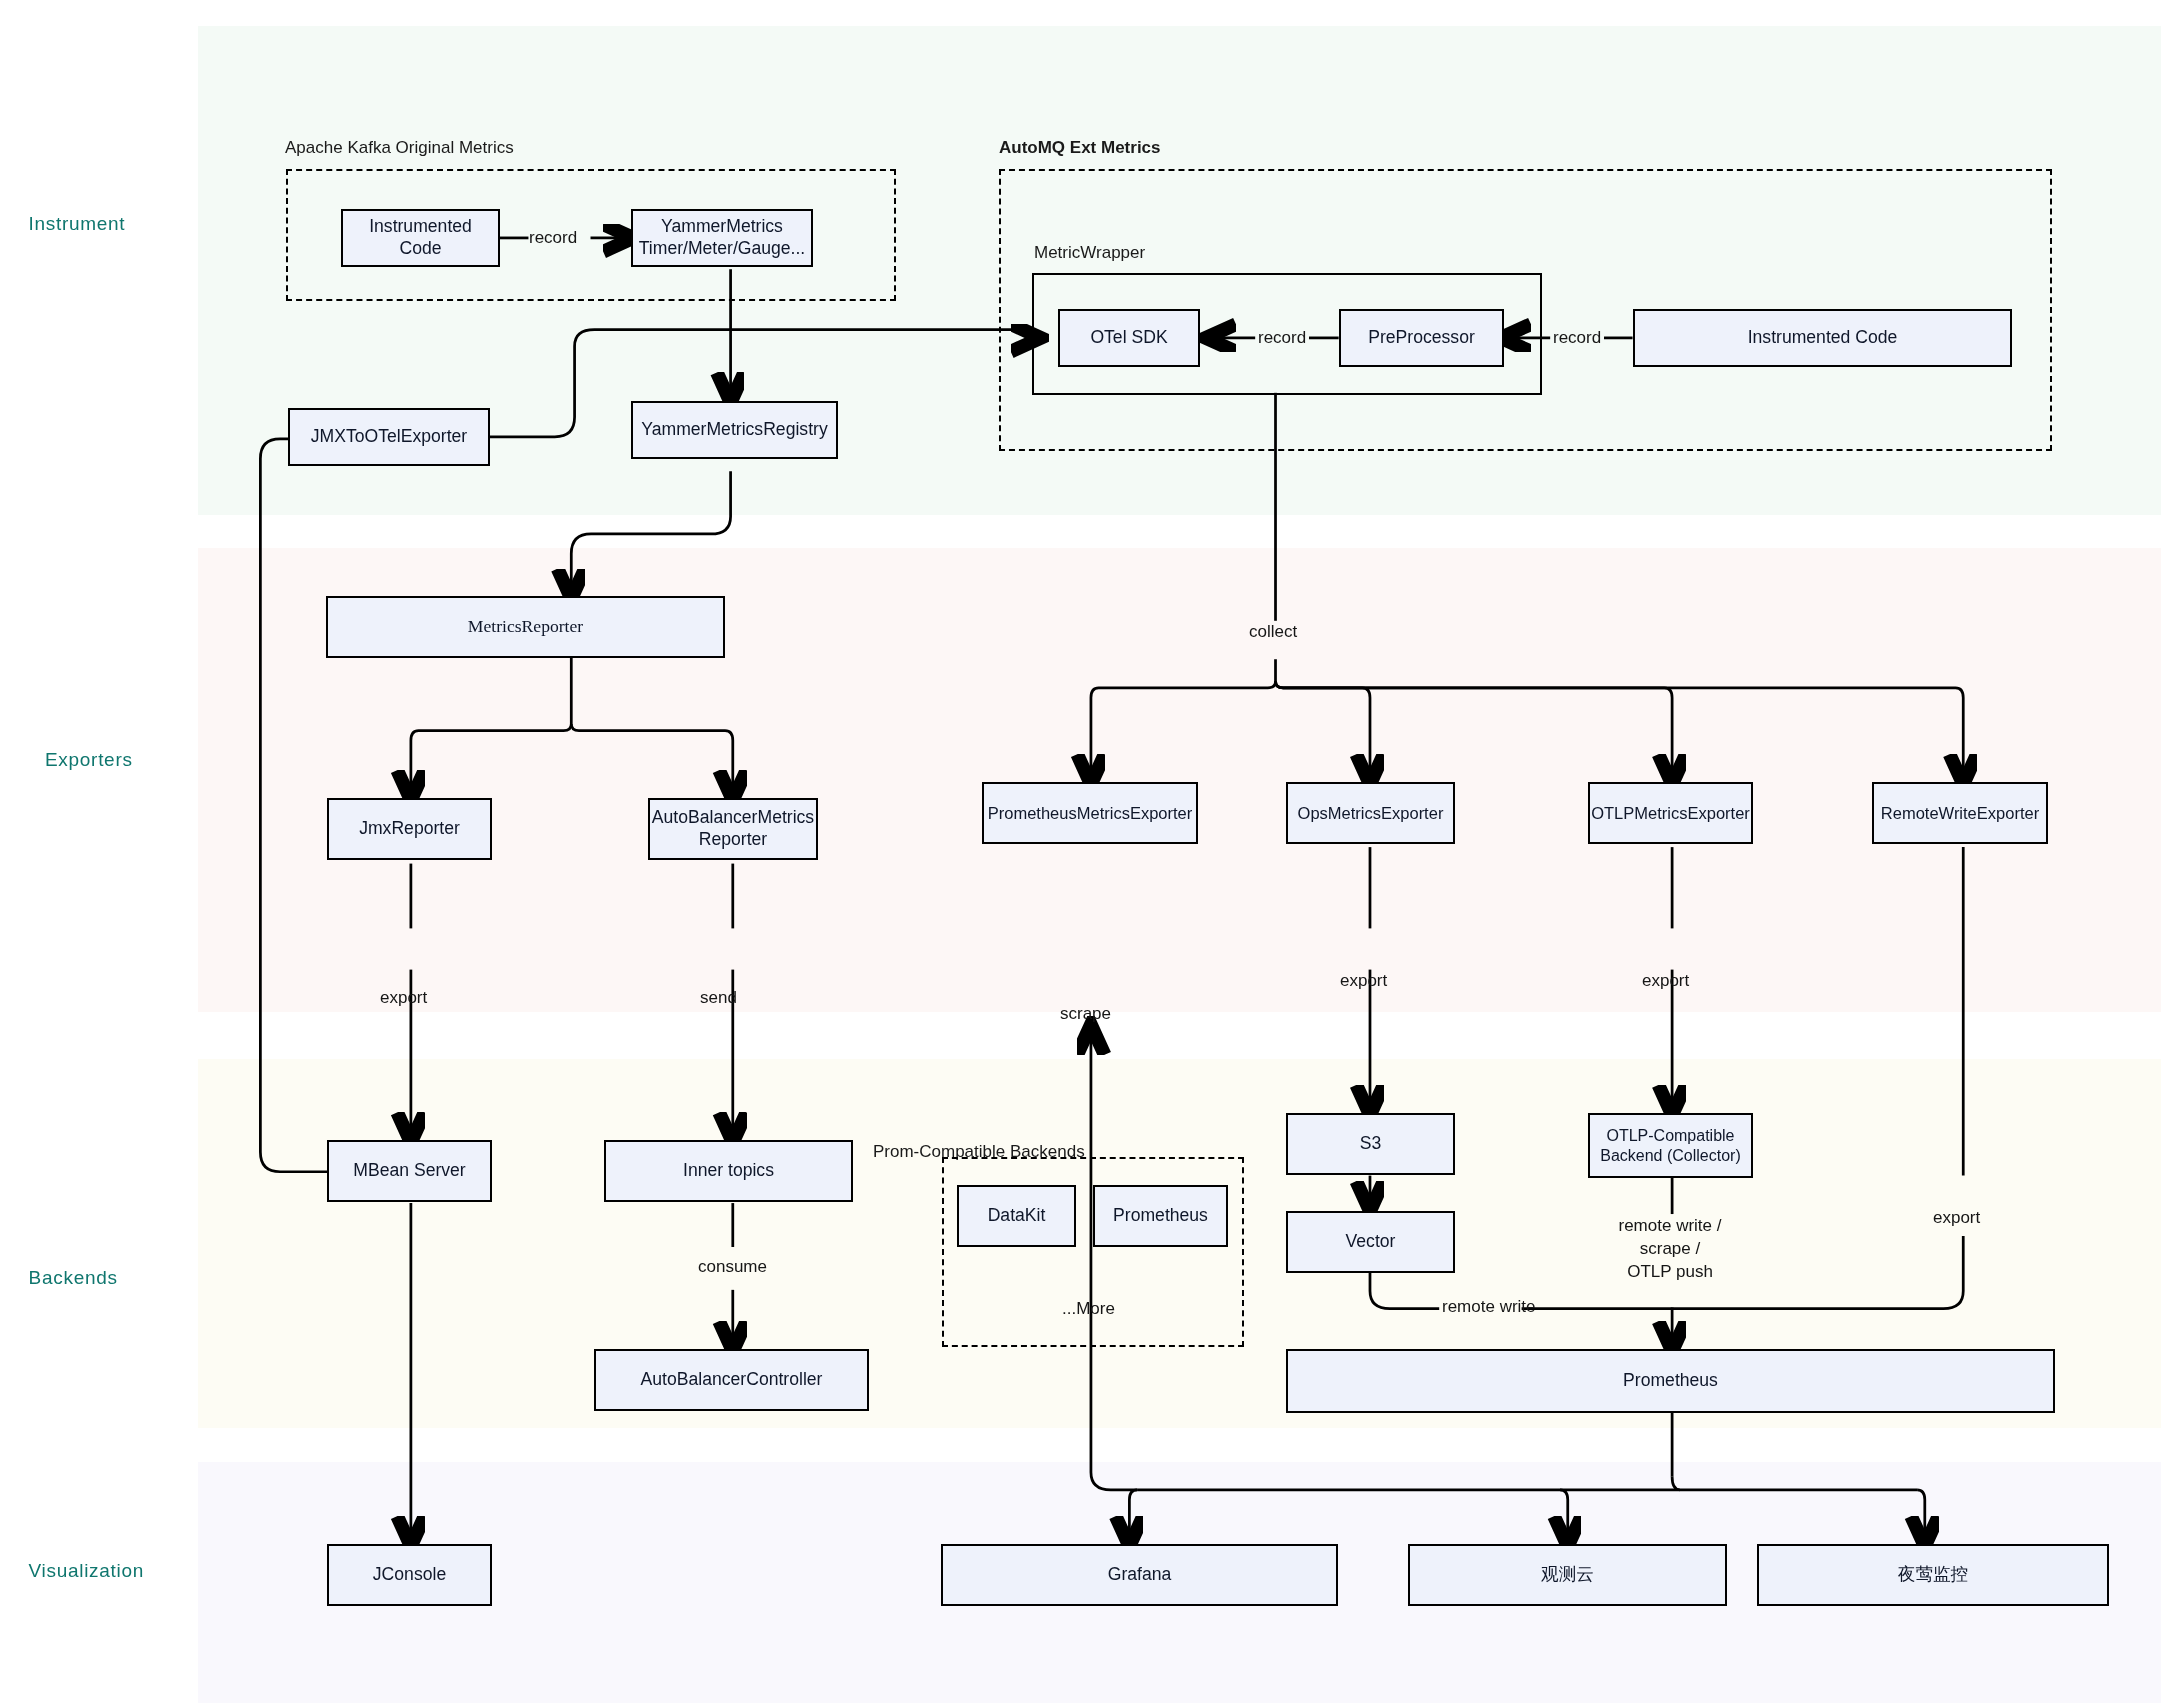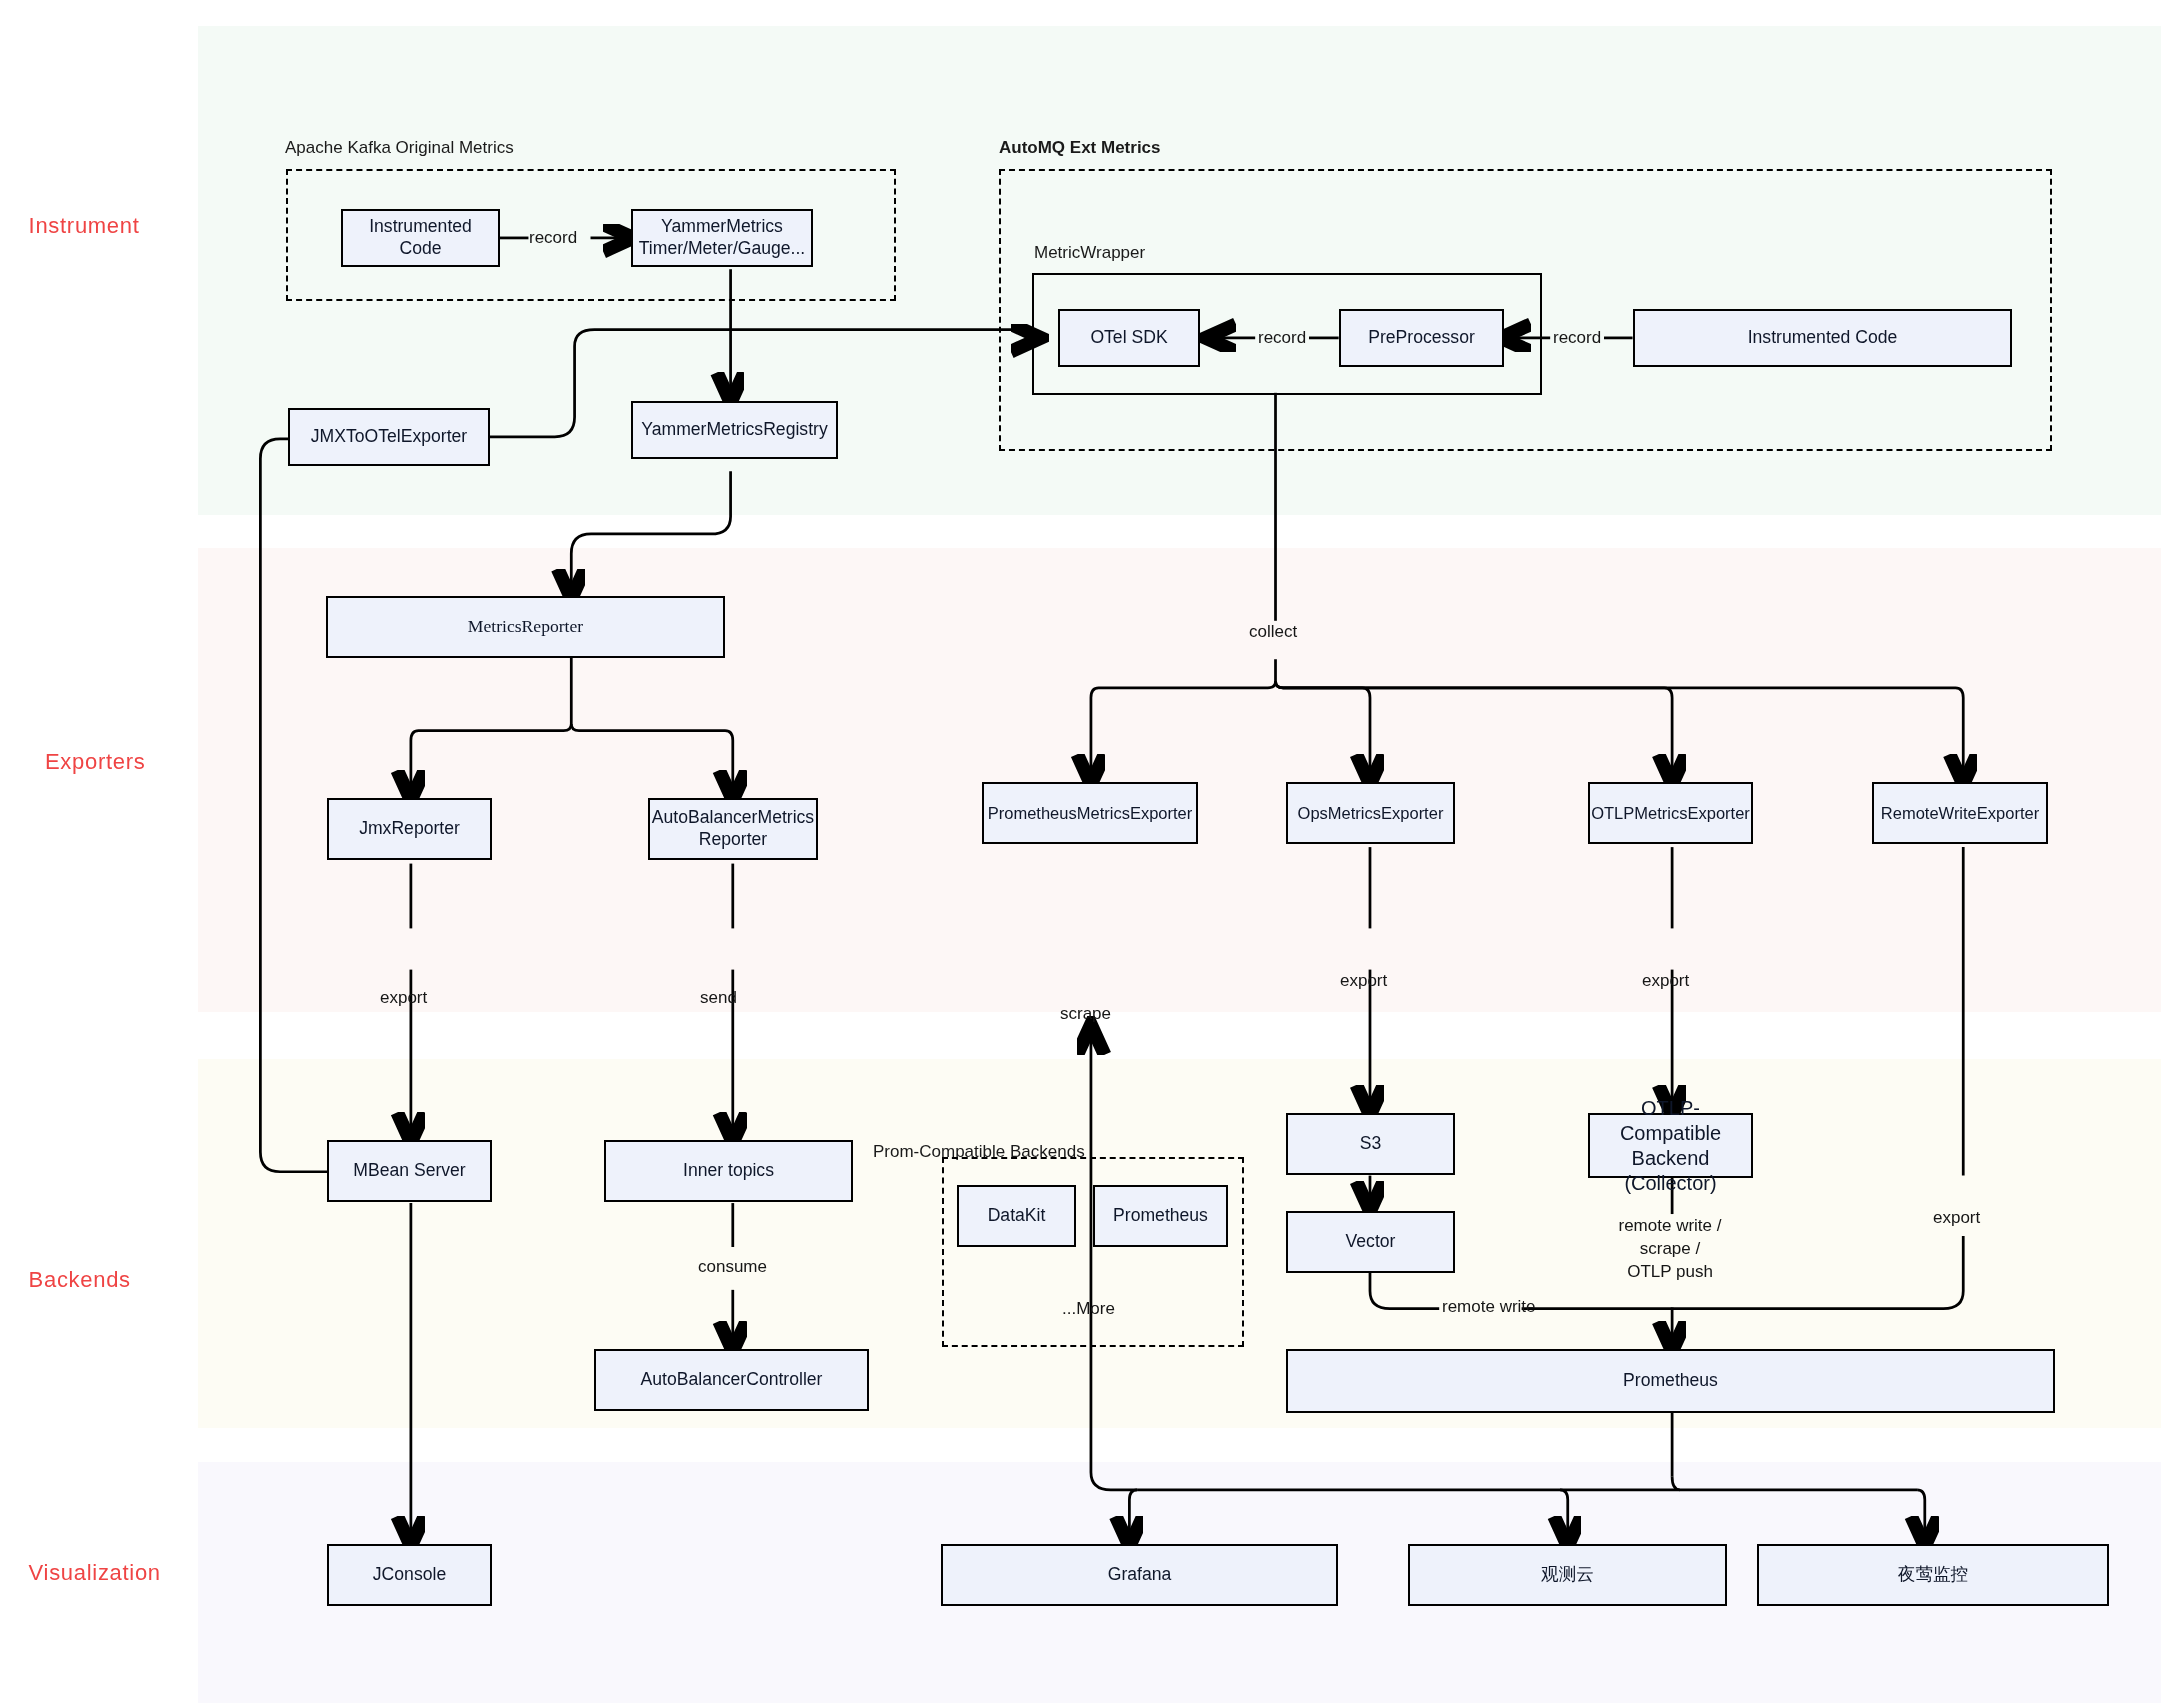--- a/index.html
+++ b/index.html
@@ -13,22 +13,22 @@
     width: 2161px;
     height: 1703px;
     background: #ffffff;
     overflow: hidden;
   }
   .lane {
     position: absolute;
   }
   .lane-label {
     position: absolute;
-    font-size: 22px;
-    color: #ef4444;
+    font-size: 19px;
+    color: #0f766e;
     letter-spacing: 0.7px;
     white-space: nowrap;
   }
   .group-title {
     position: absolute;
     font-size: 17px;
     color: #1a1a1a;
     white-space: nowrap;
   }
   .dashbox {
@@ -239,21 +239,21 @@
   <div class="node" style="left:957px; top:1185px; width:119px; height:62px;">DataKit</div>
 
   <div class="node" style="left:1093px; top:1185px; width:135px; height:62px;">Prometheus</div>
 
   <div class="edge-label" style="left:1062px; top:1298px;">...More</div>
 
   <div class="node" style="left:1286px; top:1113px; width:169px; height:62px;">S3</div>
 
   <div class="node" style="left:1286px; top:1211px; width:169px; height:62px;">Vector</div>
 
-  <div class="node" style="left:1588px; top:1113px; width:165px; height:65px; flex-direction:column; font-size:20px;">
+  <div class="node" style="left:1588px; top:1113px; width:165px; height:65px; flex-direction:column; font-size:16px;">
     <span>OTLP-Compatible</span>
     <span>Backend (Collector)</span>
   </div>
 
   <div class="edge-label" style="left:1615px; top:1215px; text-align:center; width:110px;">
     <div>remote write /</div>
     <div>scrape /</div>
     <div>OTLP push</div>
   </div>
 

